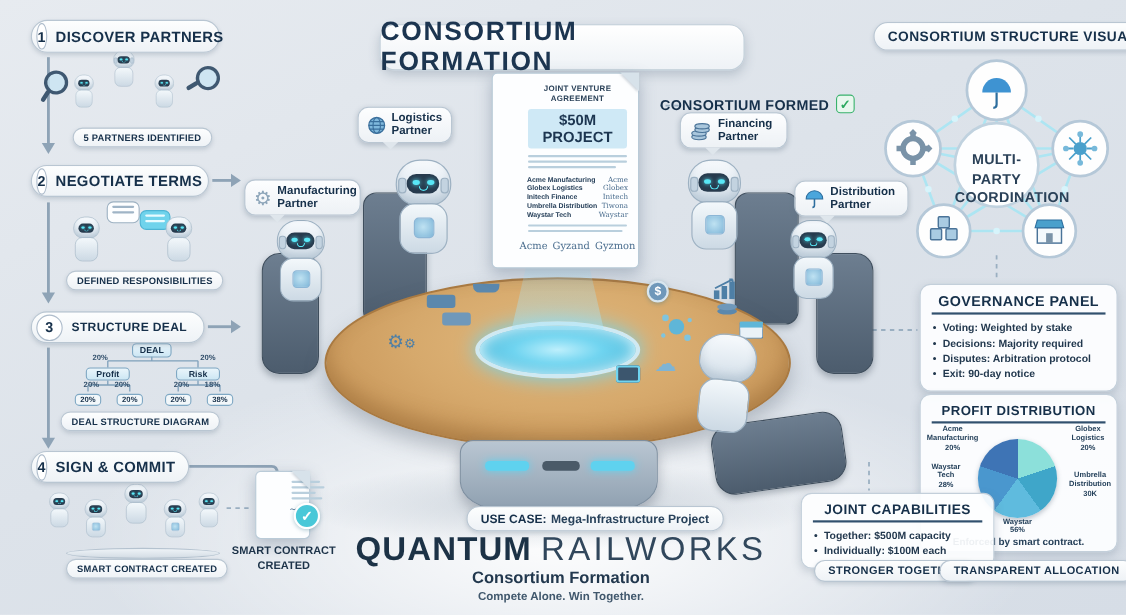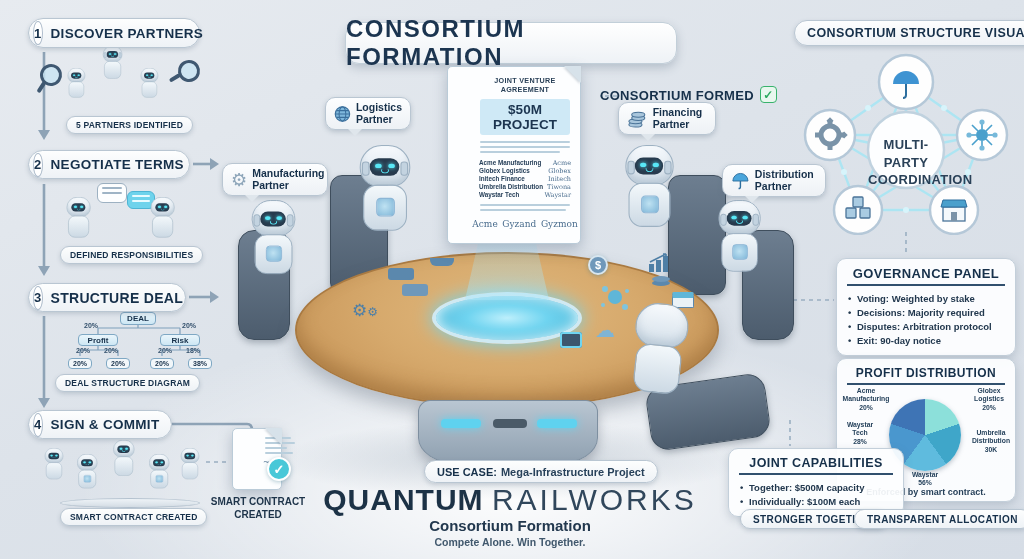--- a/index.html
+++ b/index.html
@@ -212,21 +212,21 @@
             <span class="mouth"></span>
           </div>
         </div>
         <div class="torso"></div>
       </div>
   </div>
   <div class="pill cap abs" style="left:60px;top:246px;z-index:3">DEFINED RESPONSIBILITIES</div>
 
   <div class="pill step-pill abs" style="left:28px;top:283px;width:158px;height:29px;z-index:3">
     <span class="step-num">3</span>
-    <span style="font-size:14px">STRUCTURE DEAL</span>
+    <span style="font-size:11px">STRUCTURE DEAL</span>
   </div>
 
   <div class="abs" style="left:58px;top:312px;width:160px;height:60px;z-index:2">
     <svg class="abs" style="left:0;top:0" width="160" height="60" viewBox="0 0 160 60">
       <g stroke="#7fa0bb" stroke-width="1.2" fill="none">
         <path d="M80 12 V16 M80 16 H40 M80 16 H122 M40 16 V22 M122 16 V22"></path>
         <path d="M40 34 V38 M40 38 H22 M40 38 H60 M22 38 V44 M60 38 V44"></path>
         <path d="M122 34 V38 M122 38 H104 M122 38 H142 M104 38 V44 M142 38 V44"></path>
       </g>
     </svg>

